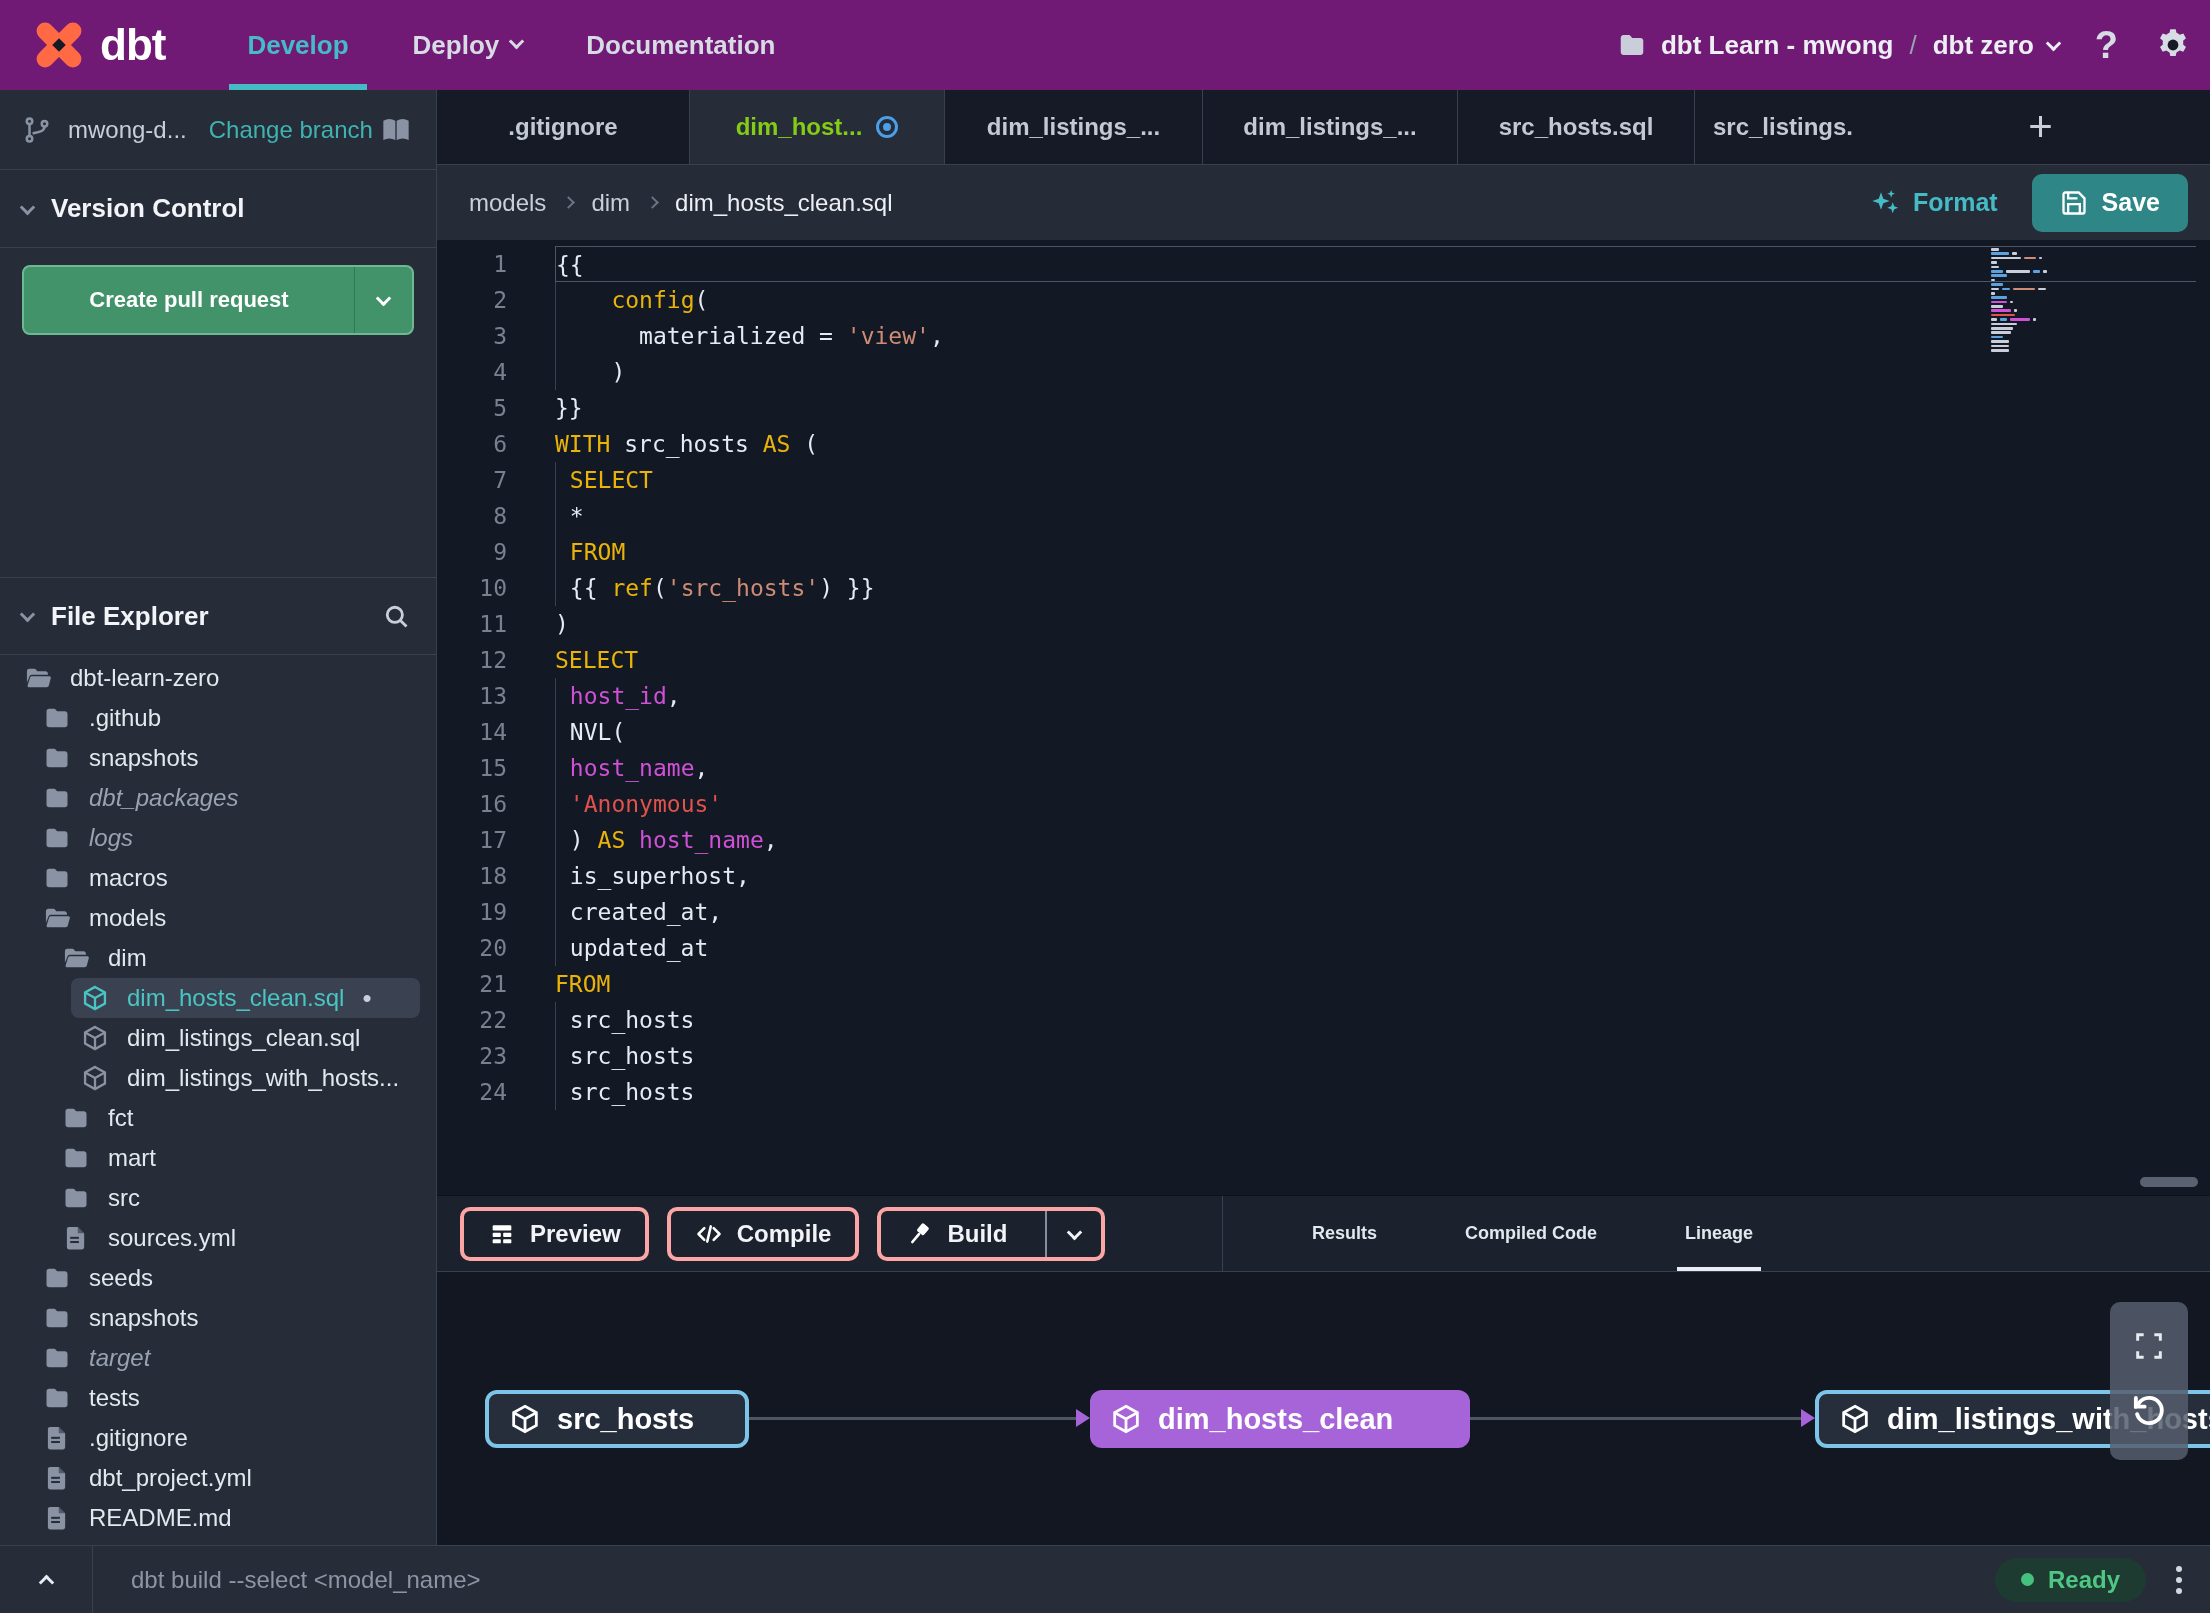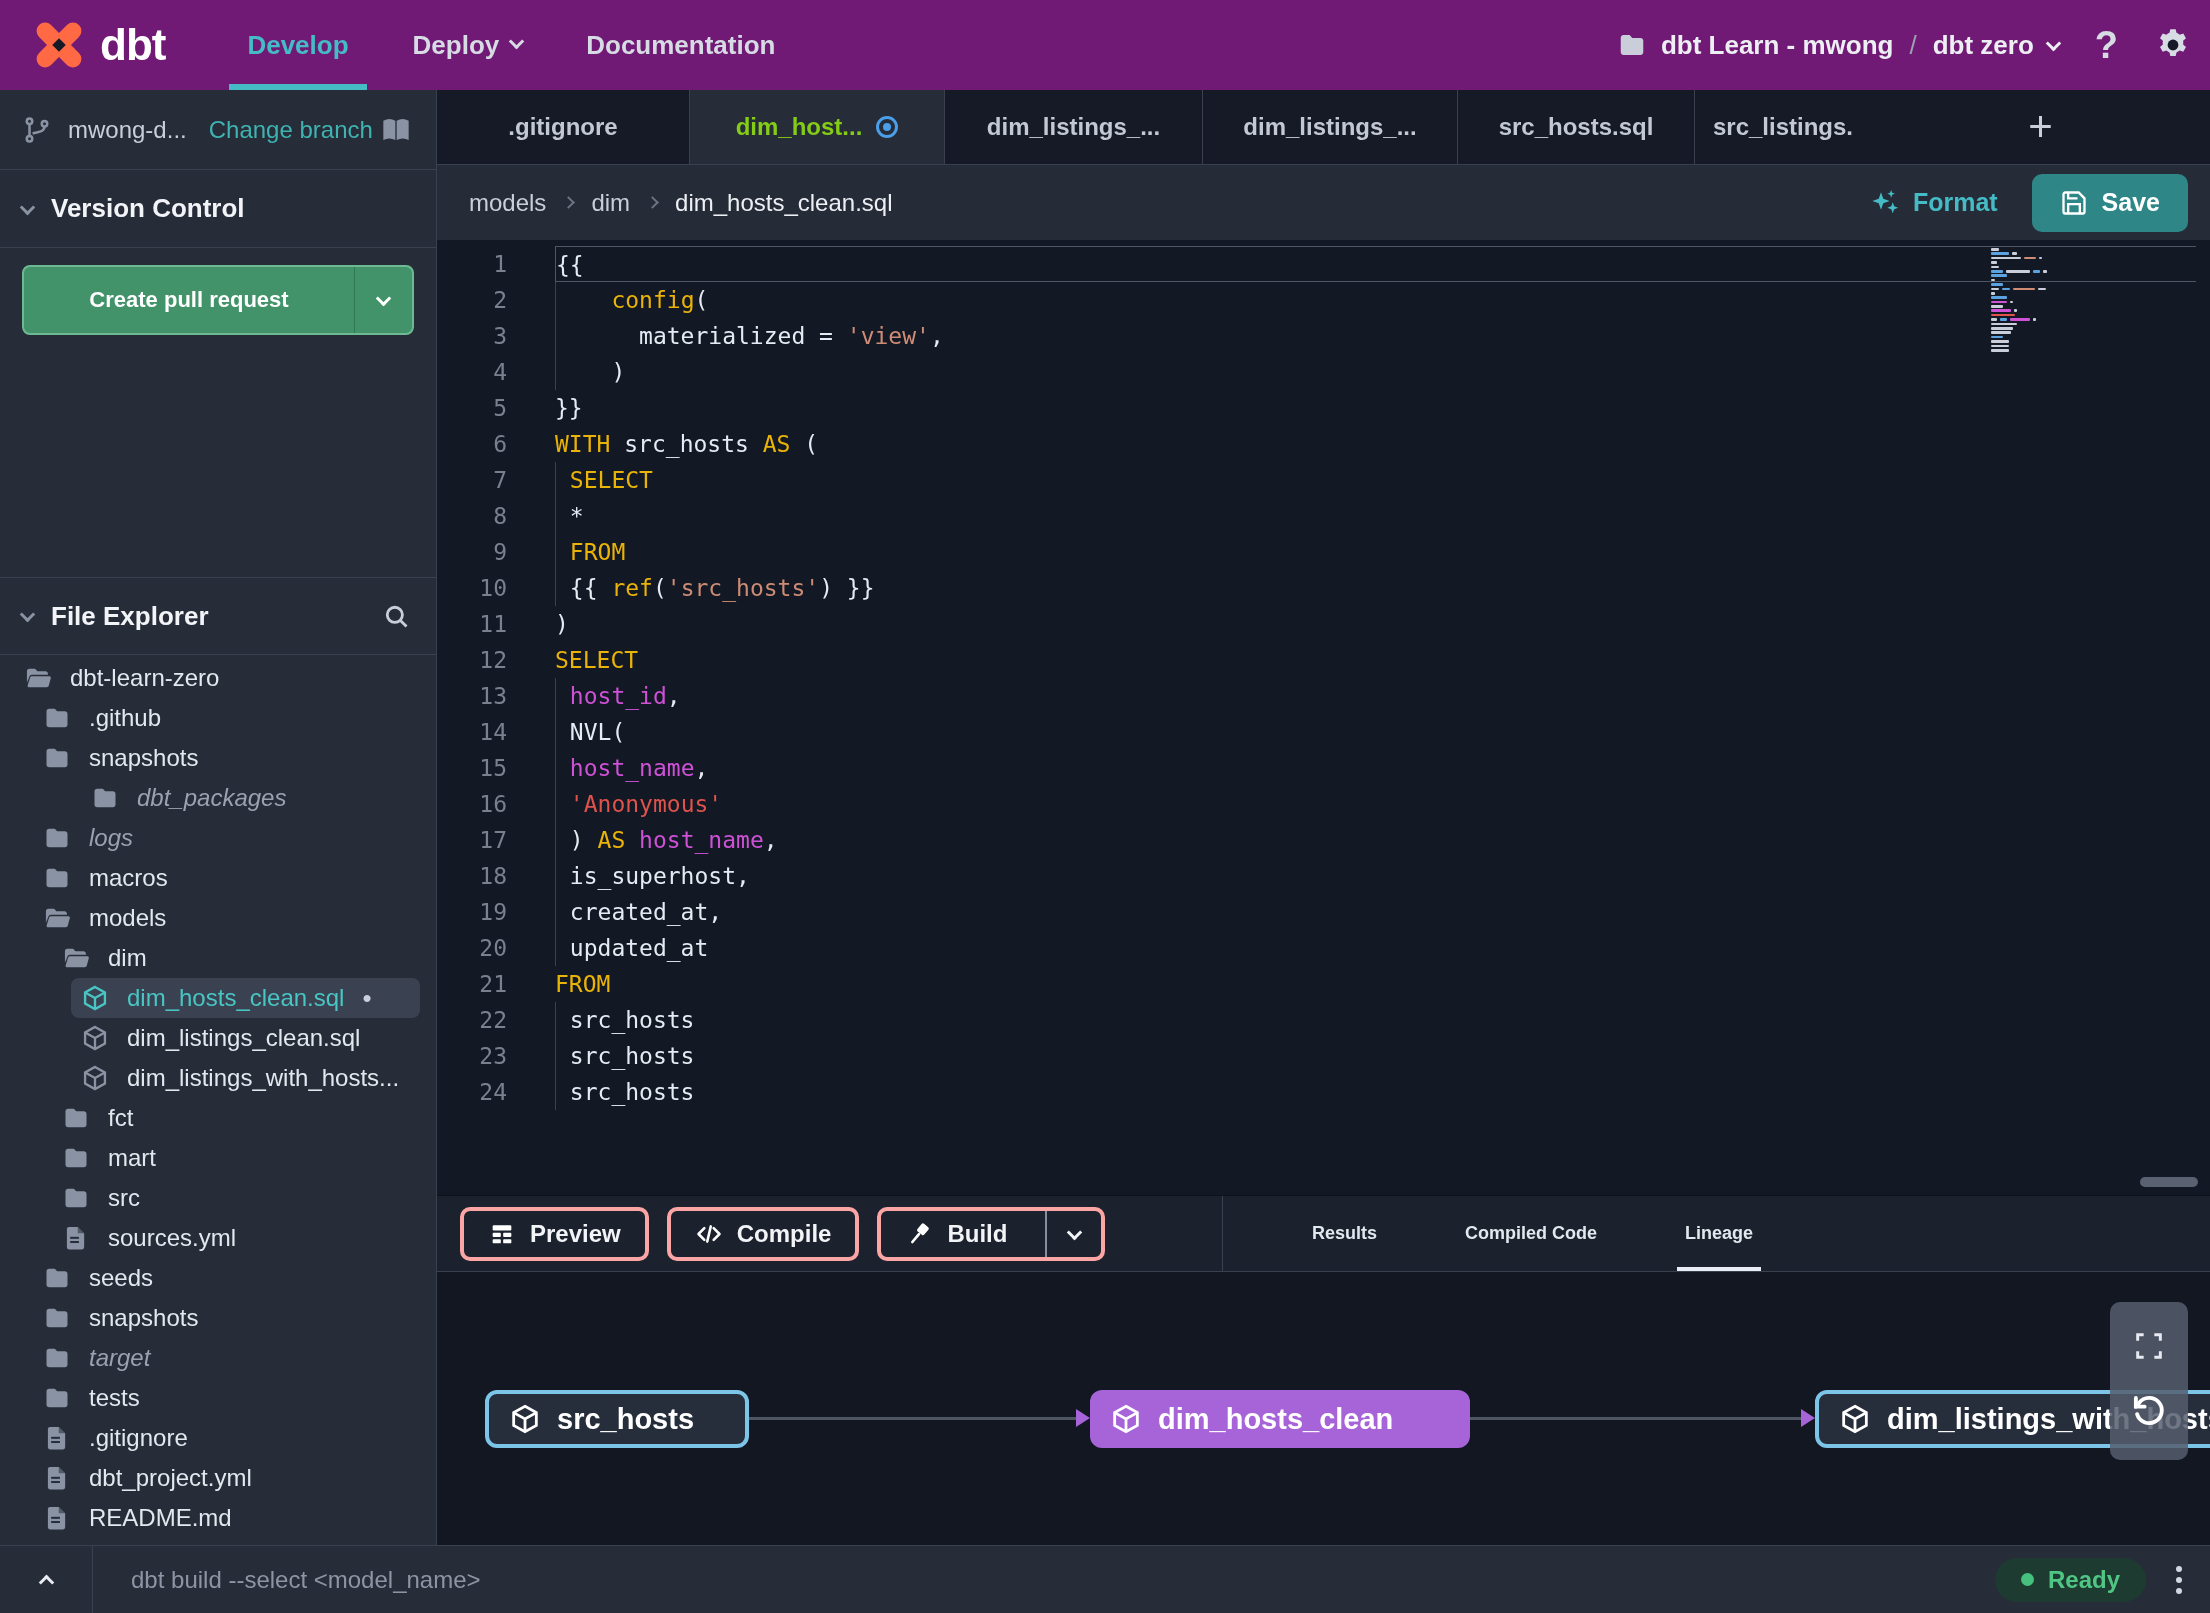--- a/index.html
+++ b/index.html
@@ -240,21 +240,21 @@
           </div>
           <div class="tree-row" style="padding-left: 43px;">
             <span class="tree-icon">
               <svg viewBox="0 0 24 24" fill="currentColor">
                 <path d="M3 6.2C3 5 4 4 5.2 4h4.9l2.1 2.3h6.6c1.2 0 2.2 1 2.2 2.2v9.3c0 1.2-1 2.2-2.2 2.2H5.2C4 20 3 19 3 17.8z"></path>
               </svg>
             </span>
             <span class="tree-label">snapshots</span>
 
           </div>
-          <div class="tree-row italic" style="padding-left: 43px; margin-left: 48px;">
+          <div class="tree-row italic" style="padding-left: 43px;">
             <span class="tree-icon">
               <svg viewBox="0 0 24 24" fill="currentColor">
                 <path d="M3 6.2C3 5 4 4 5.2 4h4.9l2.1 2.3h6.6c1.2 0 2.2 1 2.2 2.2v9.3c0 1.2-1 2.2-2.2 2.2H5.2C4 20 3 19 3 17.8z"></path>
               </svg>
             </span>
             <span class="tree-label">dbt_packages</span>
 
           </div>
           <div class="tree-row italic" style="padding-left: 43px;">
             <span class="tree-icon">

